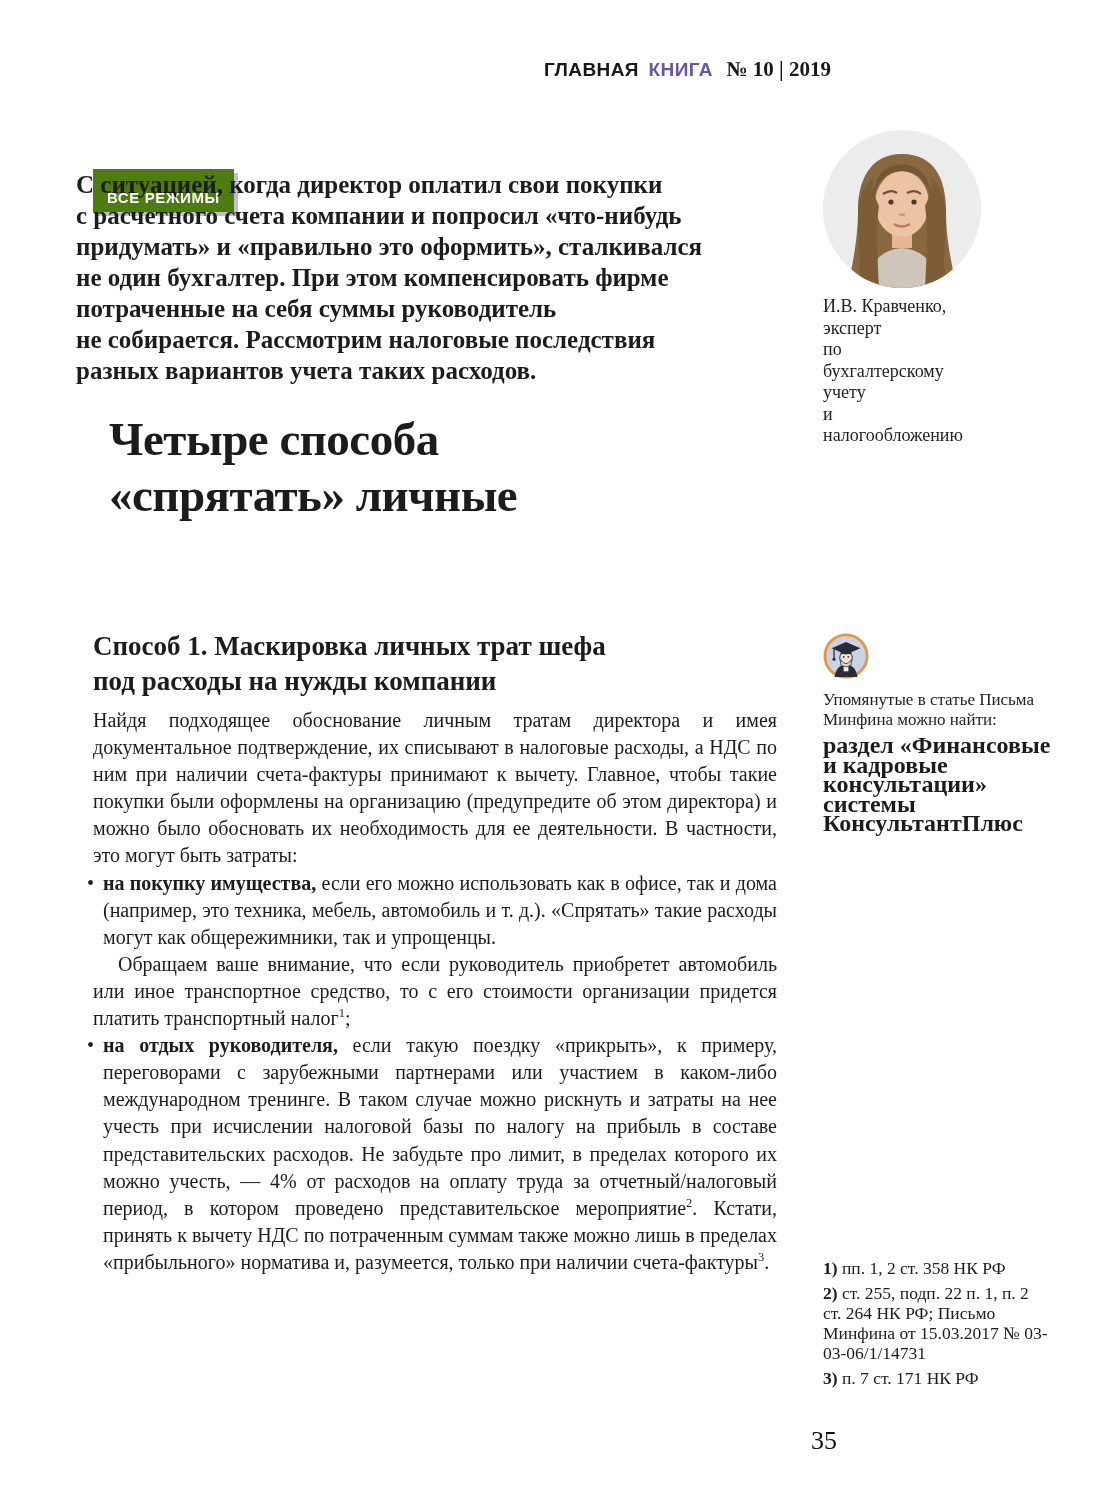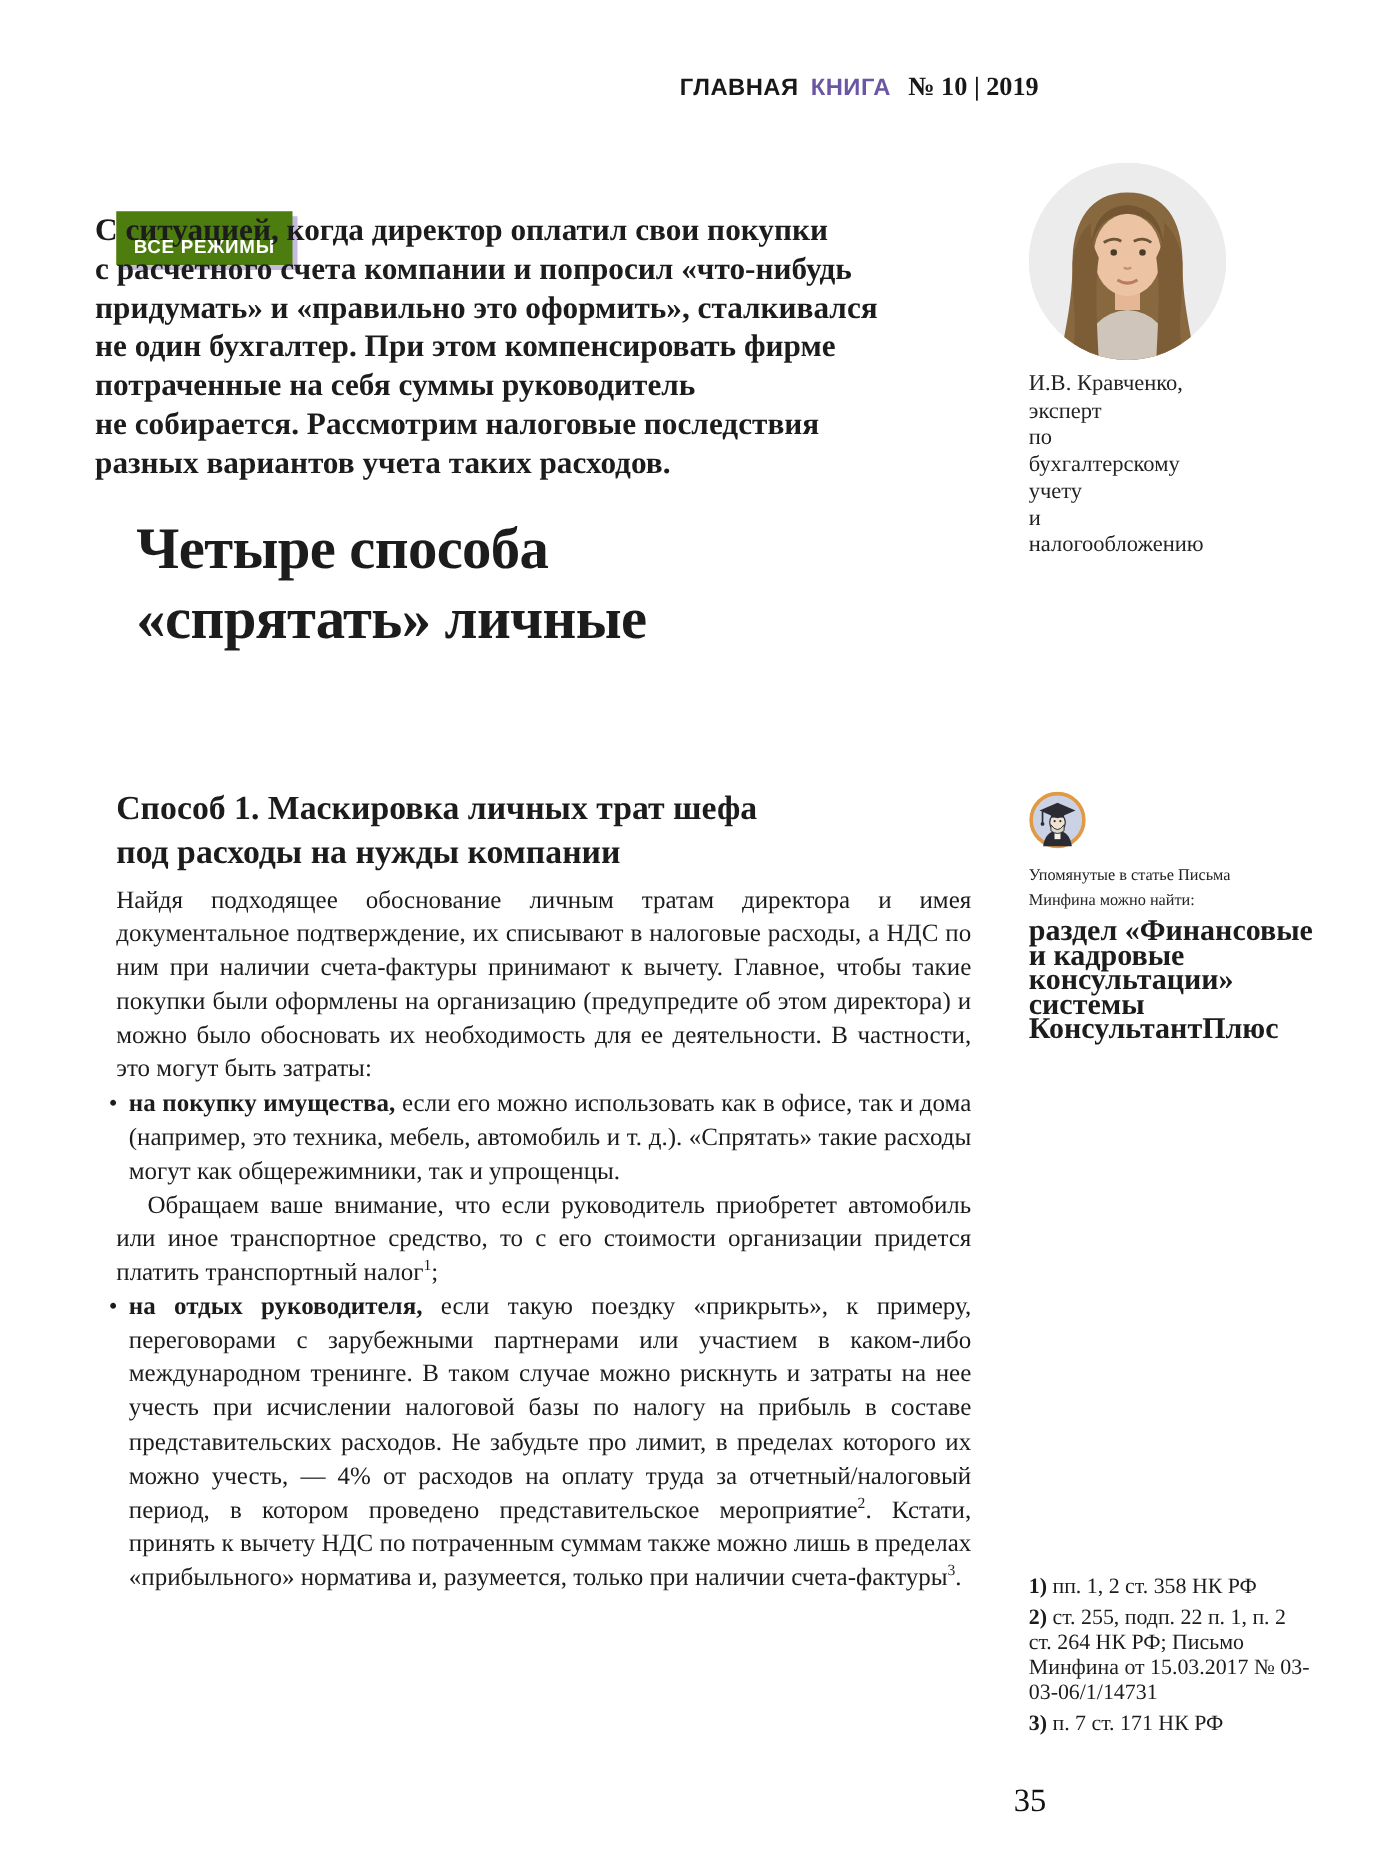--- a/index.html
+++ b/index.html
@@ -46,21 +46,21 @@
   .body-col p{margin:0;}
   .para-indent{text-indent:25px;}
   ul.blist{margin:0;padding:0;list-style:none;}
   ul.blist li{position:relative;padding-left:10px;}
   ul.blist li .dot{position:absolute;left:-6px;top:0;}
   sup{font-size:12.5px;line-height:0;vertical-align:super;}
 
   
   .note{position:absolute;left:823px;top:633px;width:232px;}
   .note-icon{width:46px;height:46px;display:block;}
-  .note-intro{margin-top:11px;font-size:13px;line-height:20px;color:#222;}
+  .note-intro{margin-top:11px;font-size:17px;line-height:20px;color:#222;}
   .note-bold{margin-top:6px;font-weight:bold;font-size:24px;line-height:19.5px;}
 
   
   .footnotes{position:absolute;left:823px;top:1258px;width:228px;
              font-size:17.5px;line-height:20px;}
   .fn-item{margin-bottom:5px;}
   .fn-marker{font-weight:bold;}
 
   
   .page-number{position:absolute;top:1426px;right:58px;font-size:26px;color:#111;}

